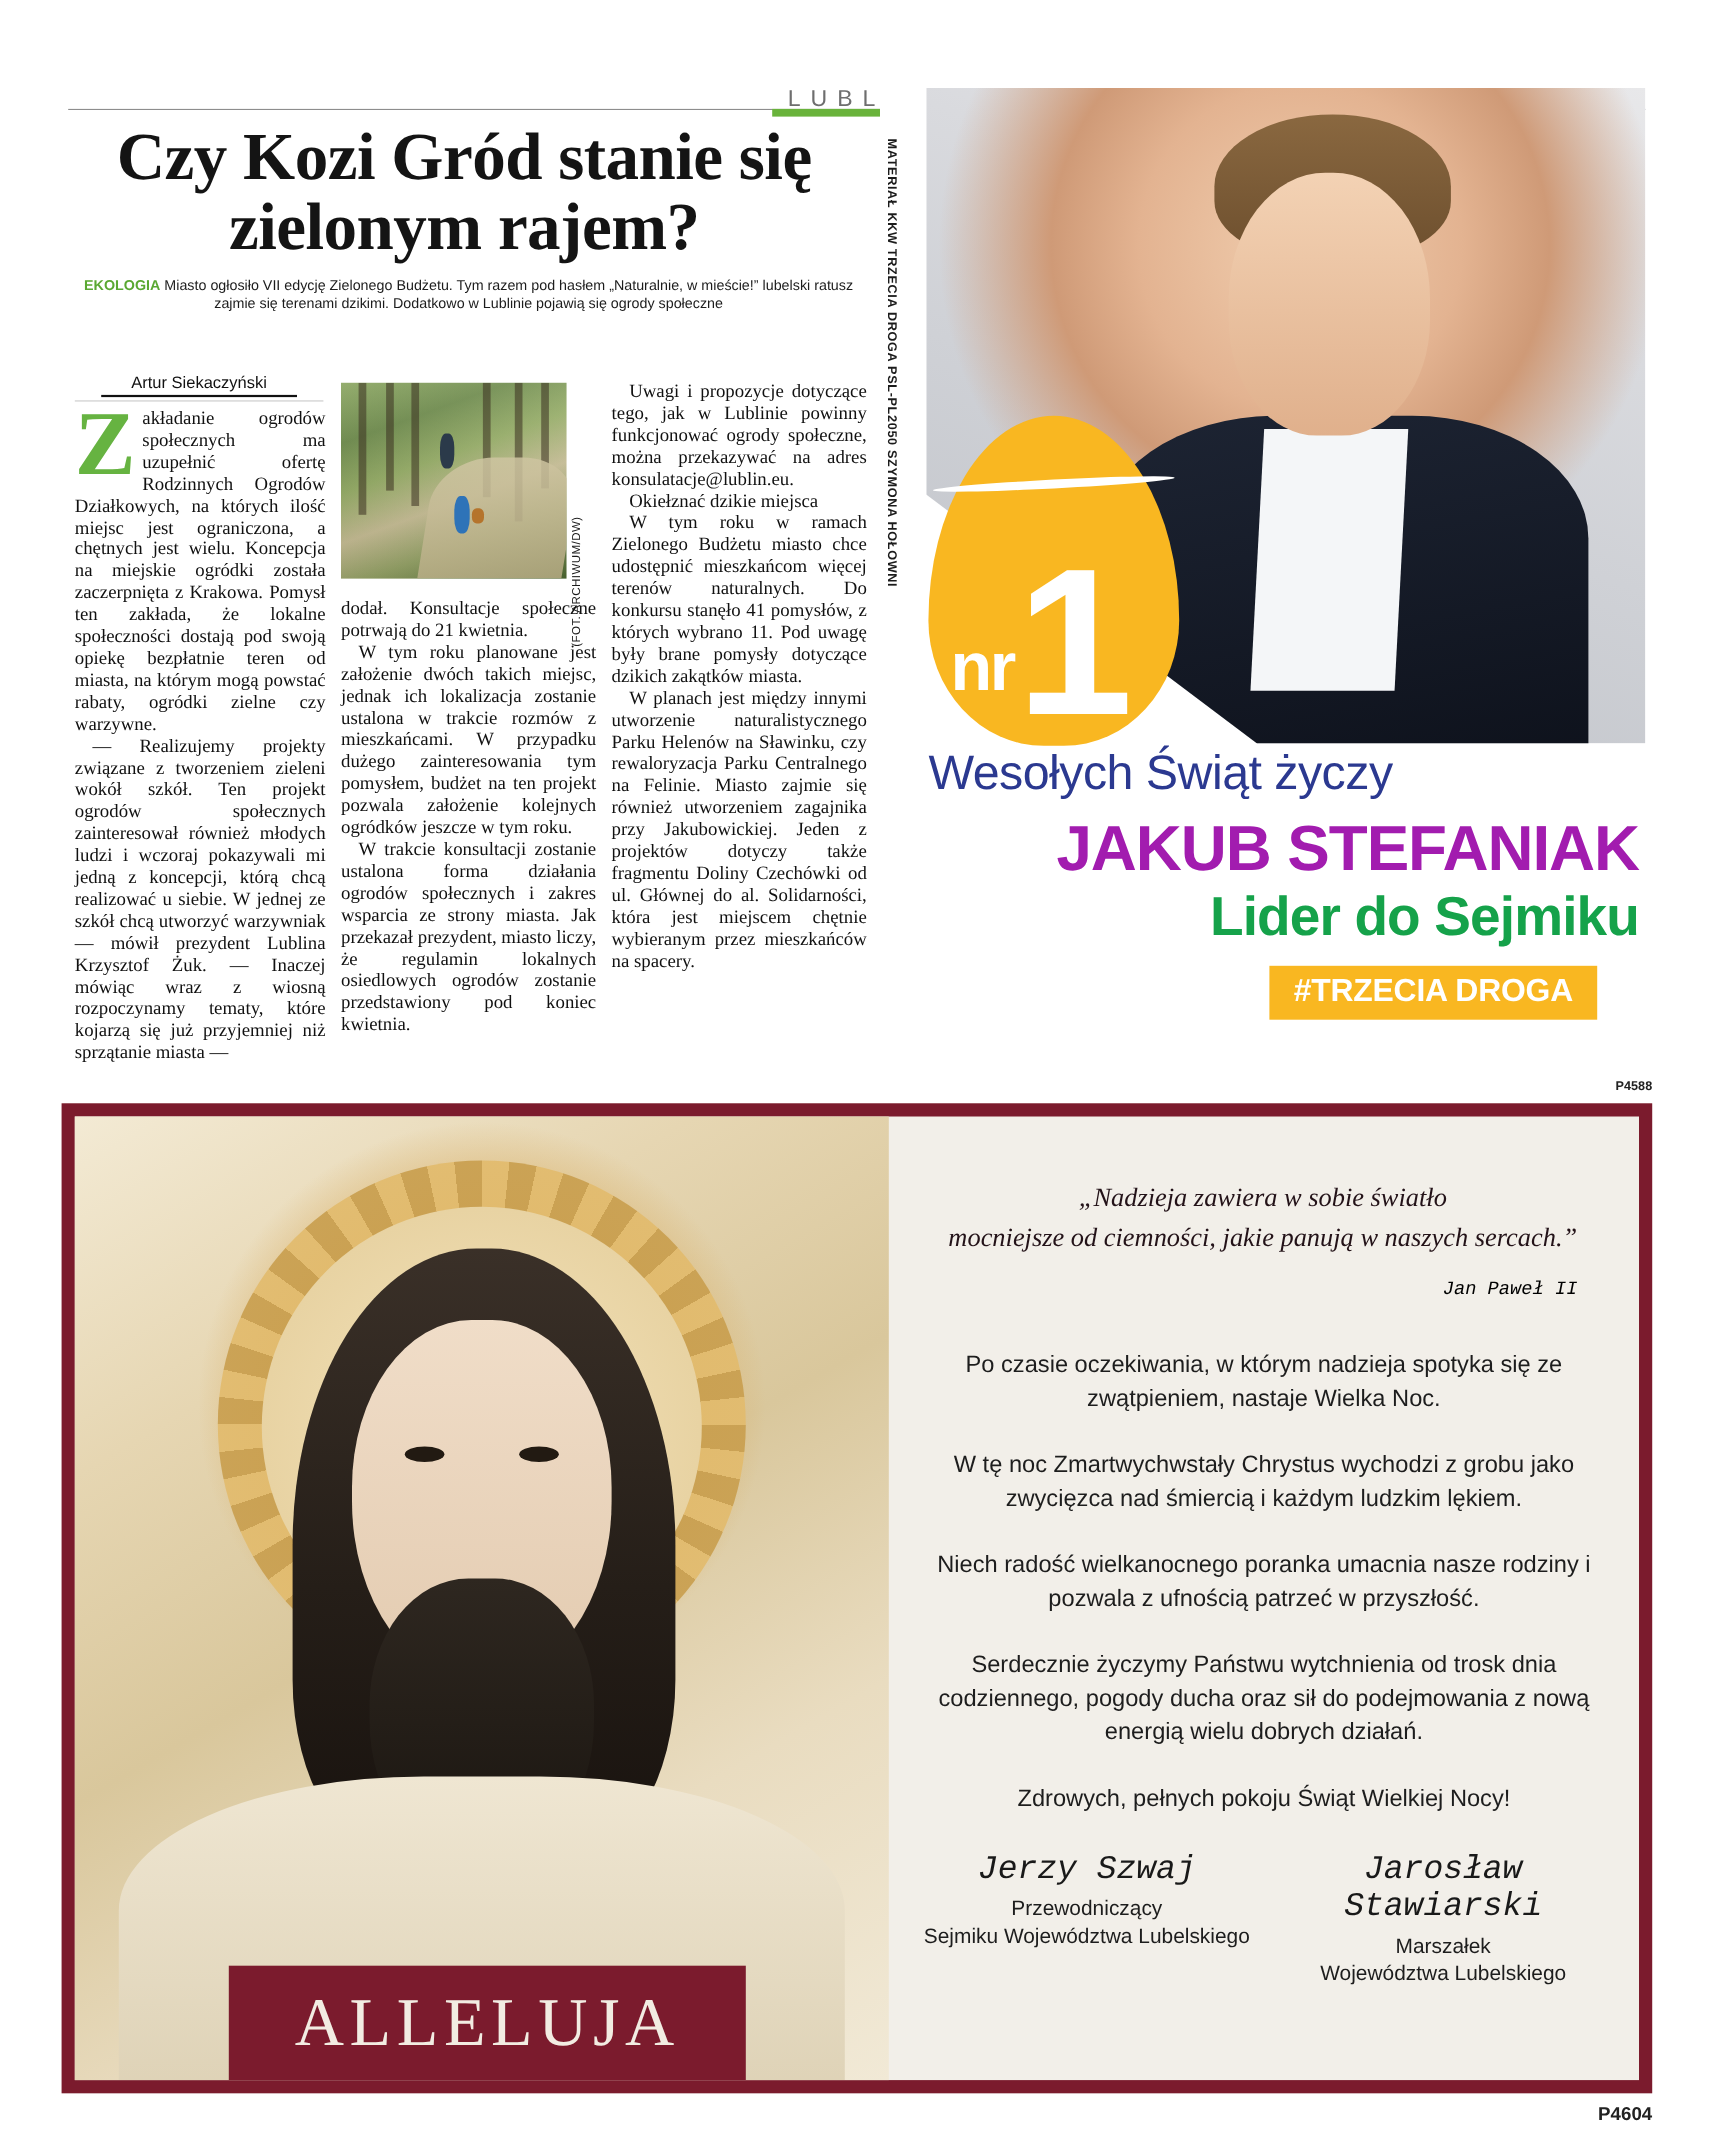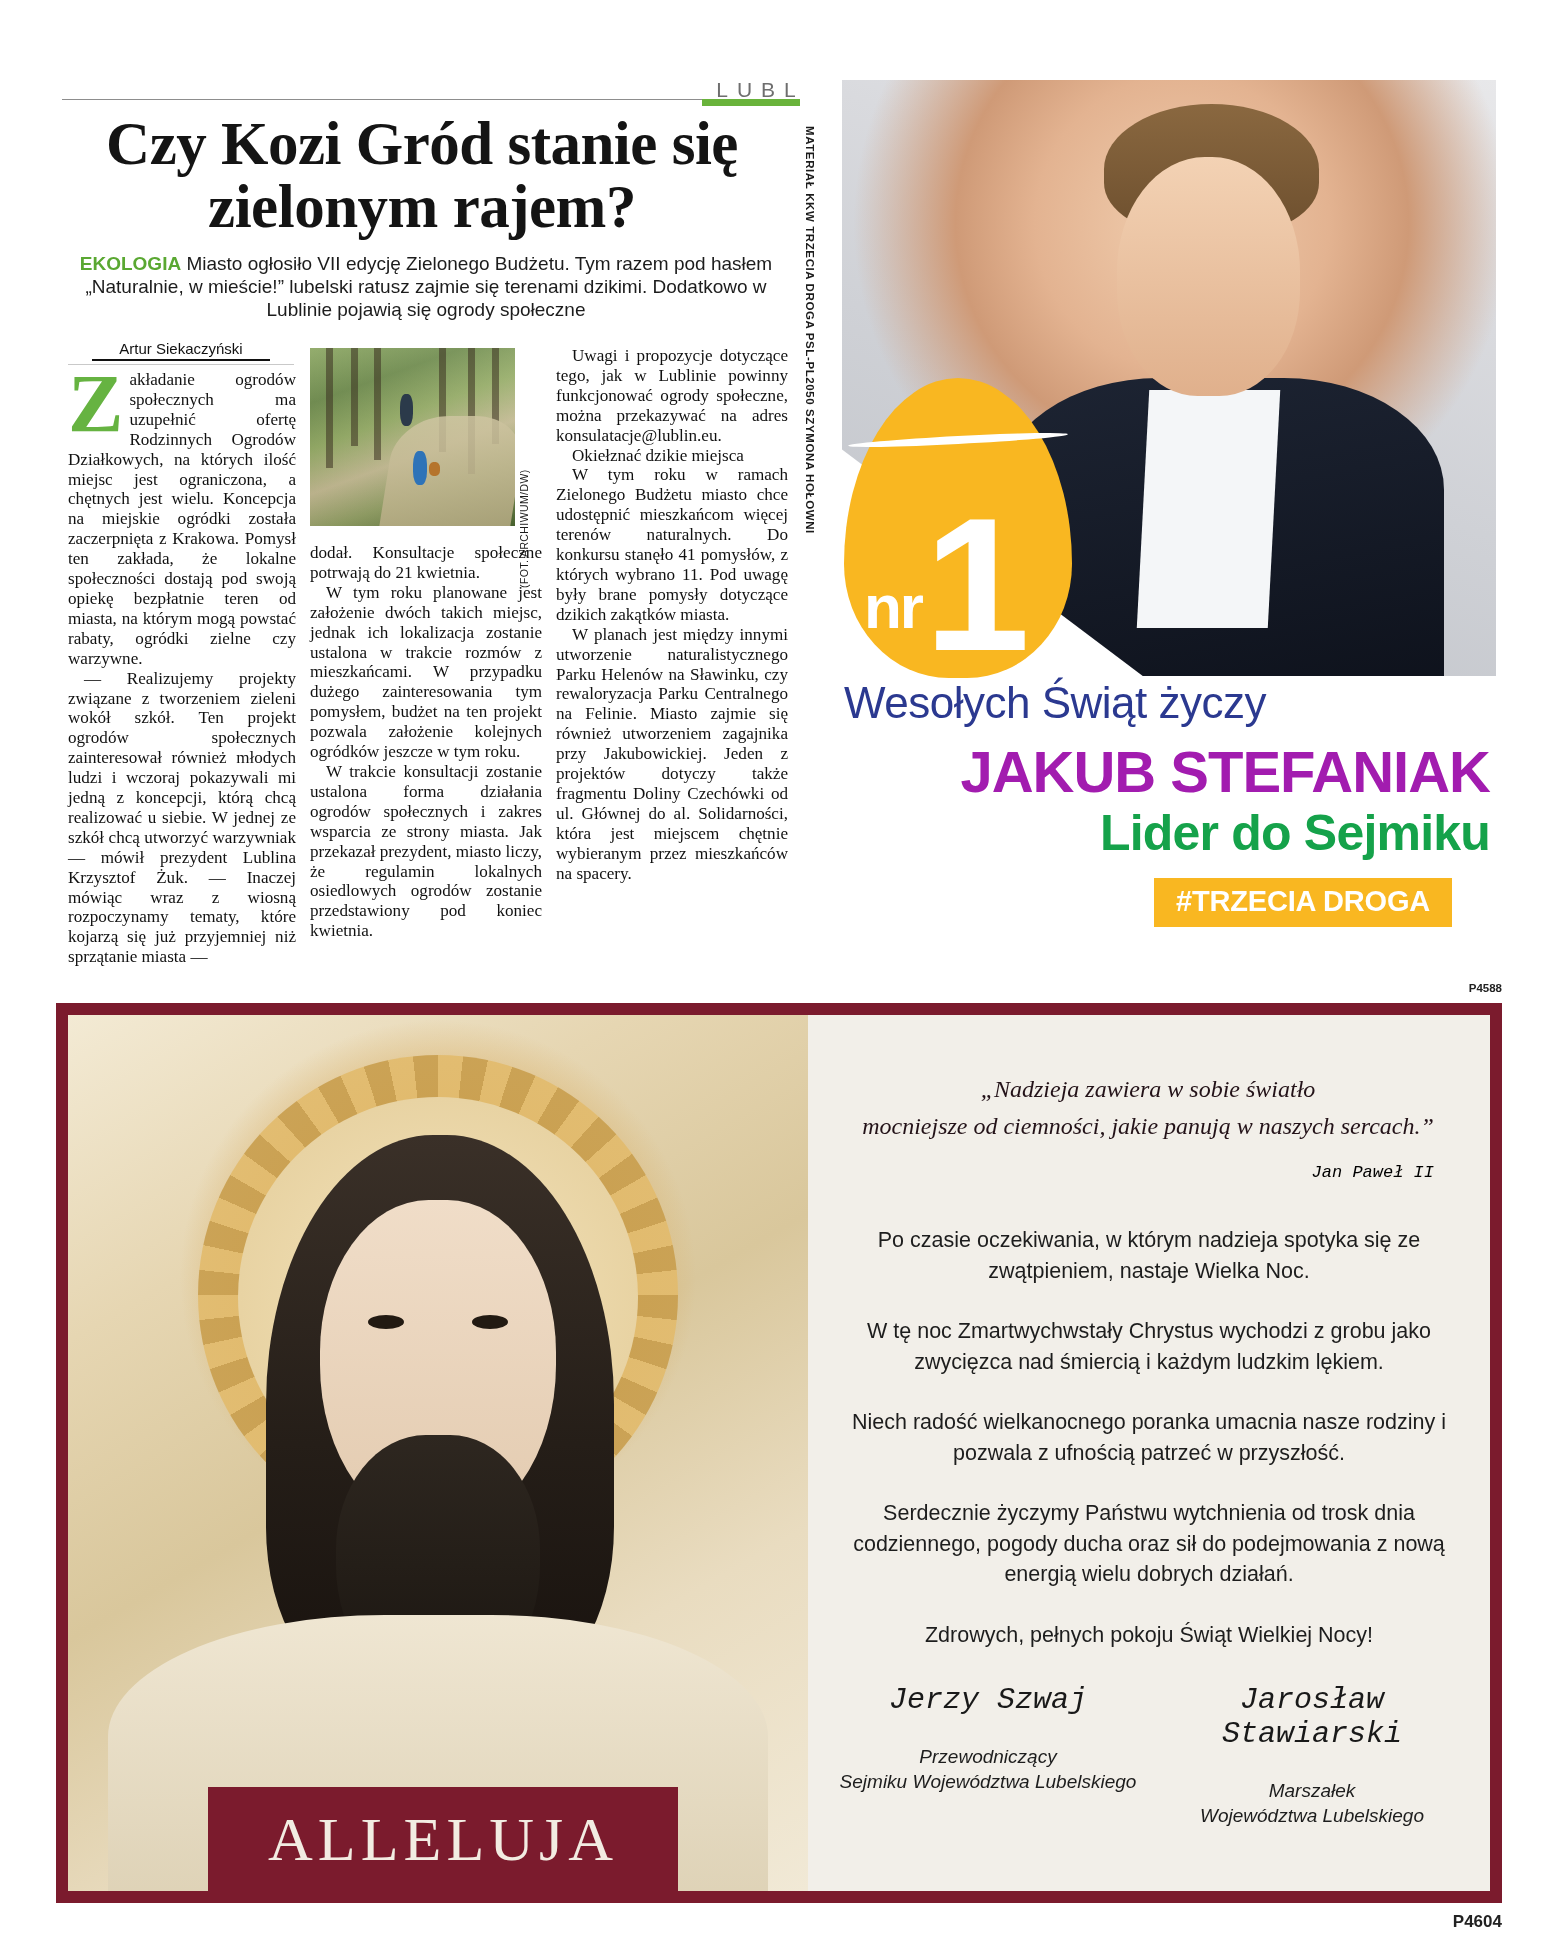--- a/index.html
+++ b/index.html
@@ -42,21 +42,21 @@
   .headline {
     position:absolute; left:62px; top:112px; width:720px;
     font-family:"Liberation Serif", serif; font-weight:bold;
     font-size:61px; line-height:1.04; text-align:center; color:#141414;
     letter-spacing:-0.5px;
   }
 
   
   .lead {
     position:absolute; left:62px; top:252px; width:728px;
-    font-size:19px; line-height:1.22; text-align:center; color:#1c1c1c;
+    font-size:13px; line-height:1.22; text-align:center; color:#1c1c1c;
     font-family:"Liberation Sans", sans-serif;
   }
   .lead .kicker { color:#5aa832; font-weight:bold; }
 
   
   .byline {
     position:absolute; left:92px; top:340px; width:178px;
     text-align:center; font-size:15px; color:#111;
     font-family:"Liberation Sans", sans-serif;
     border-bottom:2.5px solid #111; padding-bottom:2px;
@@ -244,22 +244,22 @@
     font-family:"Liberation Sans", sans-serif; font-size:21.5px;
     line-height:1.42; color:#1d1d1d;
   }
   .easter-body p { margin:0 0 30px 0; }
   .sig-row { position:absolute; left:18px; top:668px; width:648px; display:flex; }
   .sig { flex:1; text-align:center; }
   .sig .nm {
     font-family:Liberation Mono, monospace; font-style:italic; font-size:30px; color:#191919;
   }
   .sig .ttl {
-    margin-top:28px; font-family:"Liberation Sans", sans-serif;
-    font-size:19px; line-height:1.3; color:#1d1d1d;font-style:italic;
+    margin-top:7px; font-family:"Liberation Sans", sans-serif;
+    font-size:19px; line-height:1.3; color:#1d1d1d;
   }
   .adcode2 {
     position:absolute; right:56px; top:1912px; font-size:17px; font-weight:bold;
     color:#222; font-family:"Liberation Sans", sans-serif;
   }
 </style>
 </head>
 <body>
 
 <div class="page">

